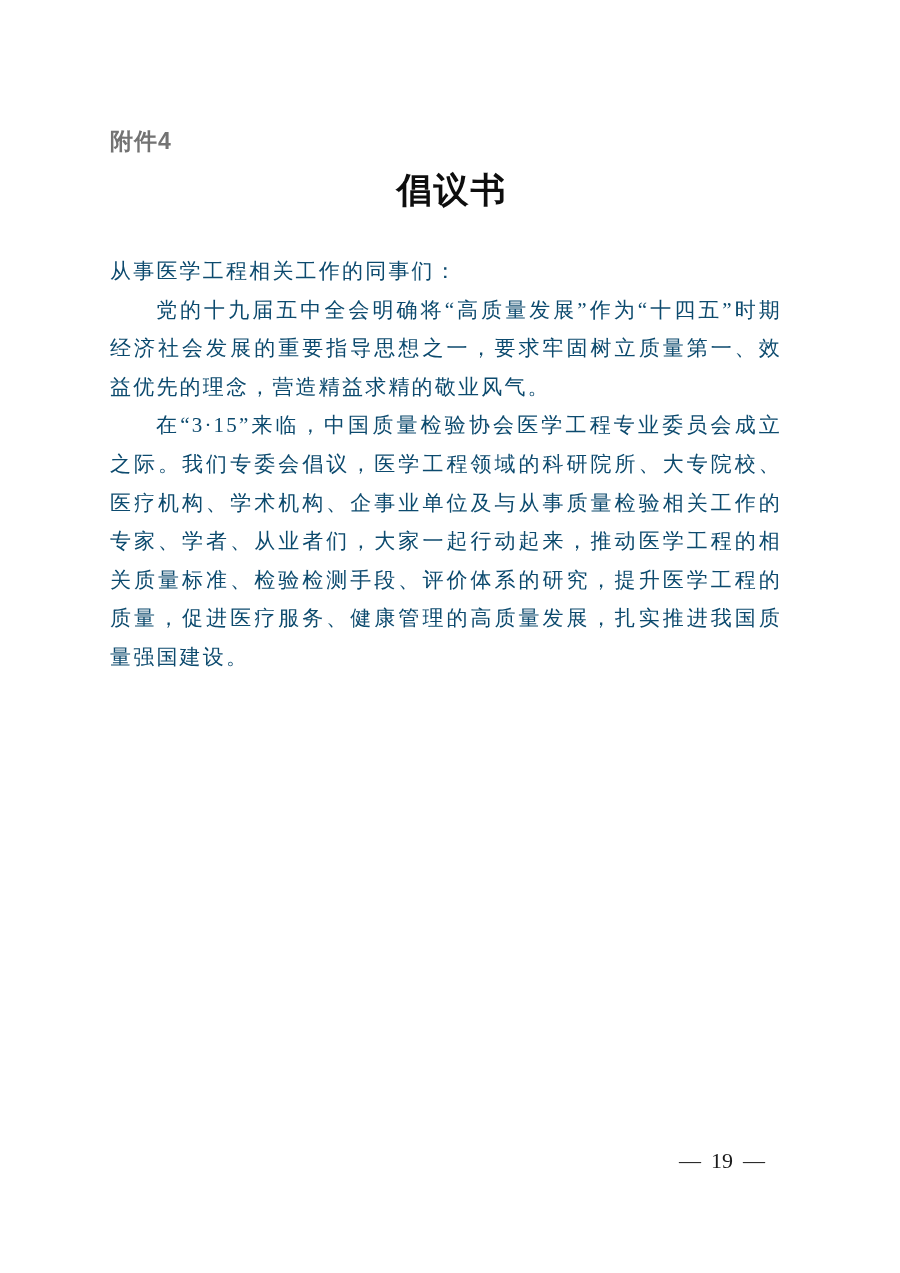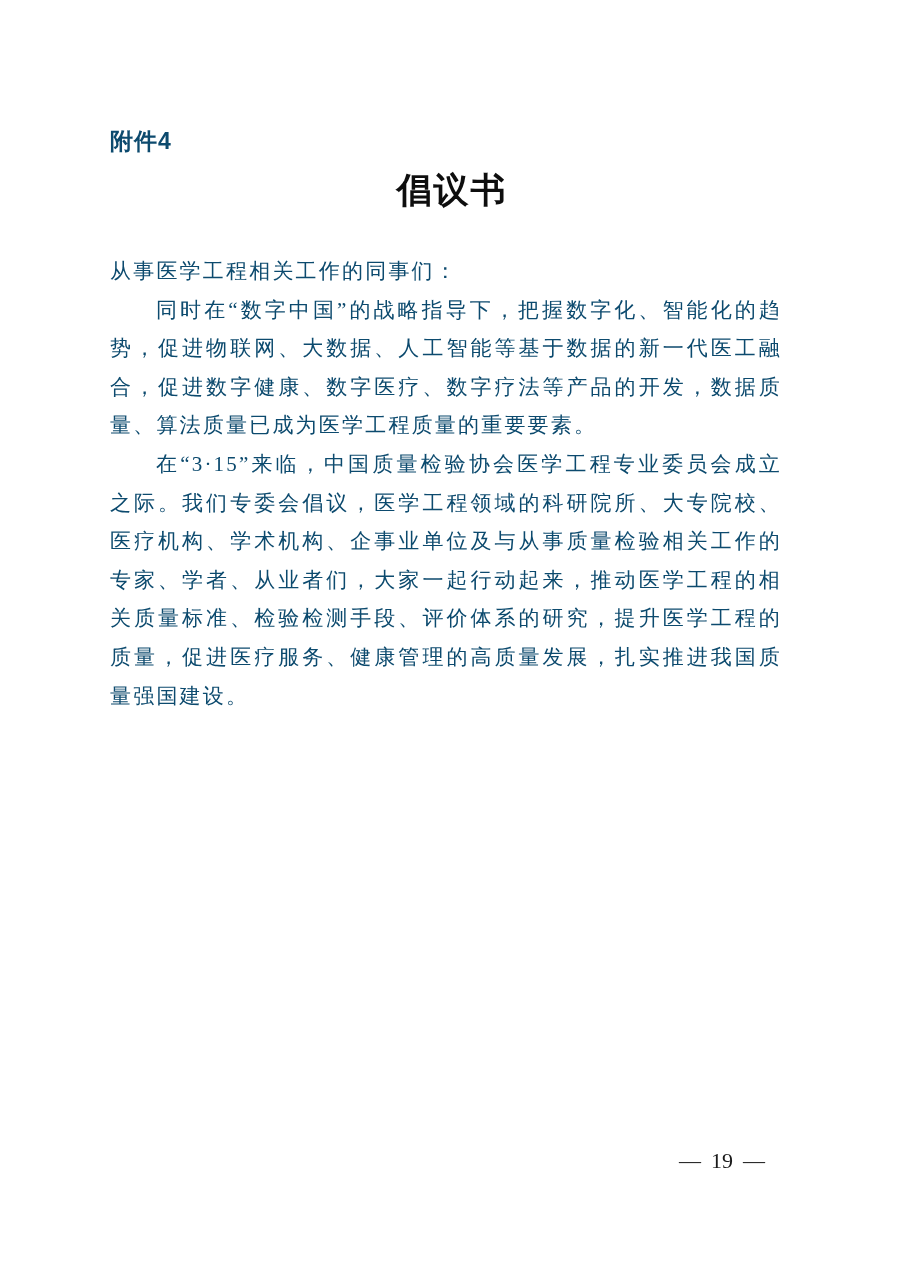--- a/index.html
+++ b/index.html
@@ -16,21 +16,21 @@
     color: #161616;
   }
   .attachment-label {
     position: absolute;
     left: 110px;
     top: 126px;
     font-family: "Liberation Sans", "DejaVu Sans", sans-serif;
     font-weight: bold;
     font-size: 23px;
     letter-spacing: 1px;
-    color: #0c4a6e;
+    color: #737373;
   }
   .doc-title {
     position: absolute;
     left: 110px;
     top: 161px;
     width: 672px;
     margin: 6px;
     text-align: center;
     font-family: "Liberation Serif", "DejaVu Serif", serif;
     font-weight: bold;
@@ -74,21 +74,21 @@
 <body>
 
 <div class="page">
 
   <div class="attachment-label">附件4</div>
 
   <h1 class="doc-title">倡议书</h1>
 
   <div class="doc-body">
     <p class="salutation">从事医学工程相关工作的同事们：</p>
-    <p>同时在“数字中国”的战略指导下，把握数字化、智能化的趋势，促进物联网、大数据、人工智能等基于数据的新一代医工融合，促进数字健康、数字医疗、数字疗法等产品的开发，数据质量、算法质量已成为医学工程质量的重要要素。</p>
+    <p>党的十九届五中全会明确将“高质量发展”作为“十四五”时期经济社会发展的重要指导思想之一，要求牢固树立质量第一、效益优先的理念，营造精益求精的敬业风气。</p>
     <p>在“3·15”来临，中国质量检验协会医学工程专业委员会成立之际。我们专委会倡议，医学工程领域的科研院所、大专院校、医疗机构、学术机构、企事业单位及与从事质量检验相关工作的专家、学者、从业者们，大家一起行动起来，推动医学工程的相关质量标准、检验检测手段、评价体系的研究，提升医学工程的质量，促进医疗服务、健康管理的高质量发展，扎实推进我国质量强国建设。</p>
   </div>
 
   <div class="page-footer">
     <span>—</span><span class="num">19</span><span>—</span>
   </div>
 
 </div>
 
 </body></html>

